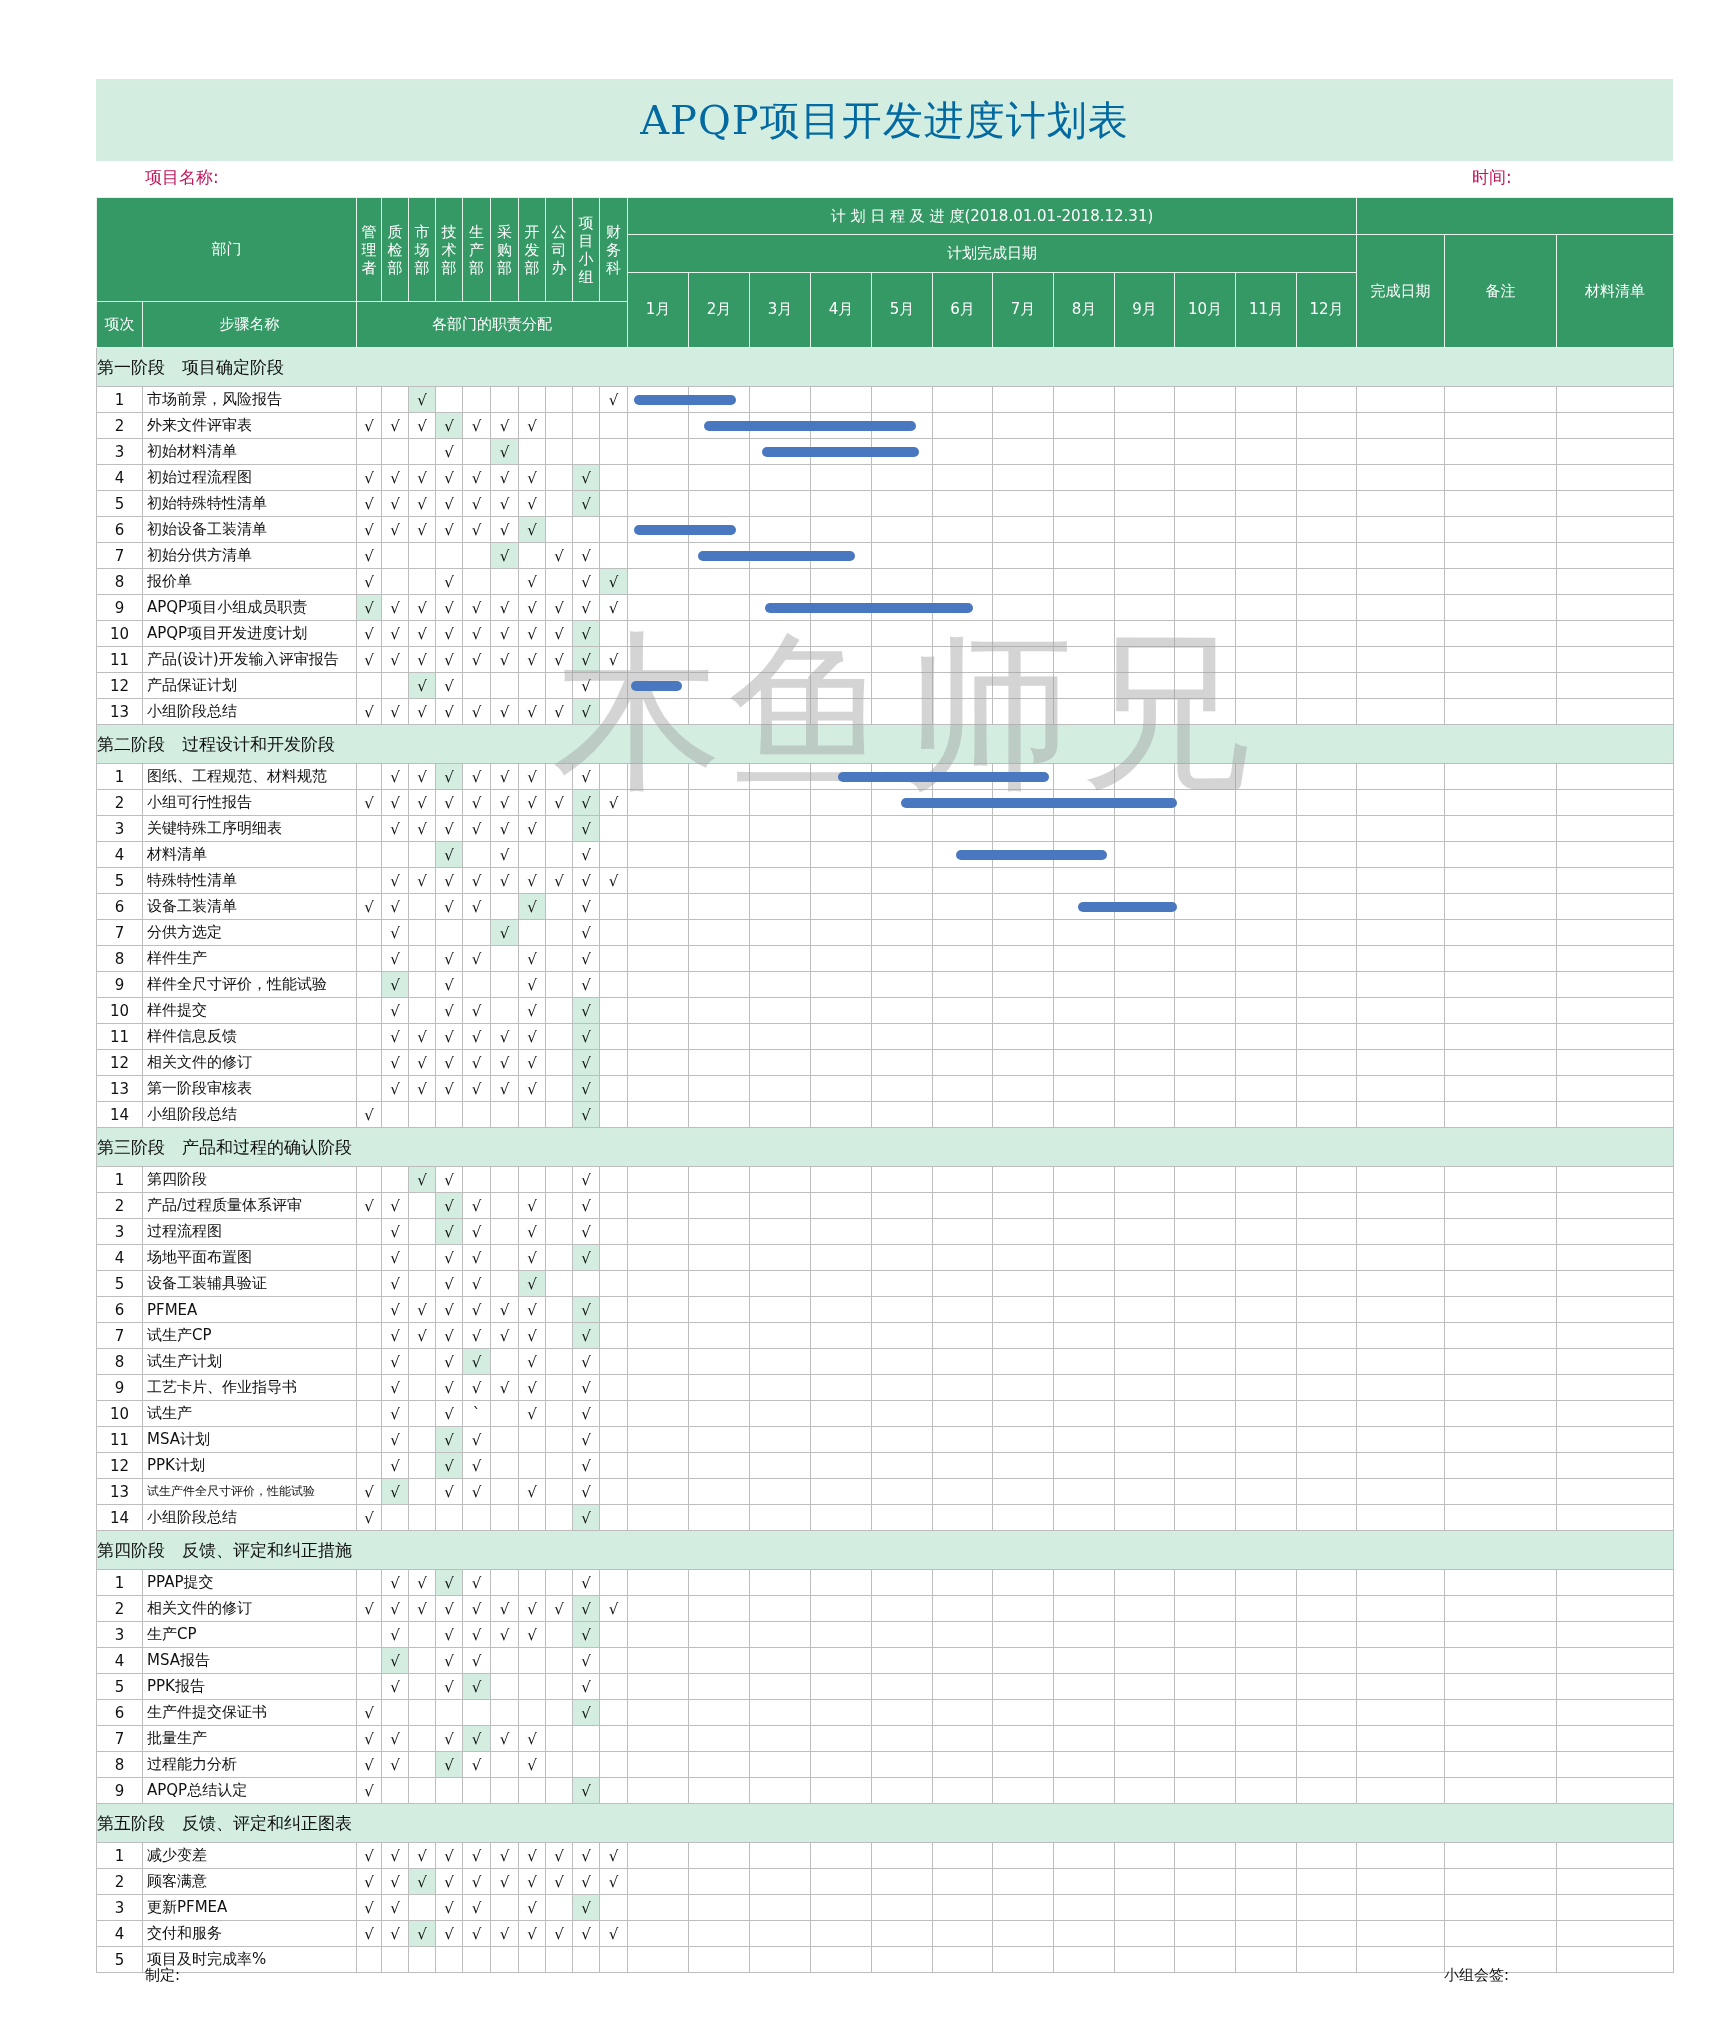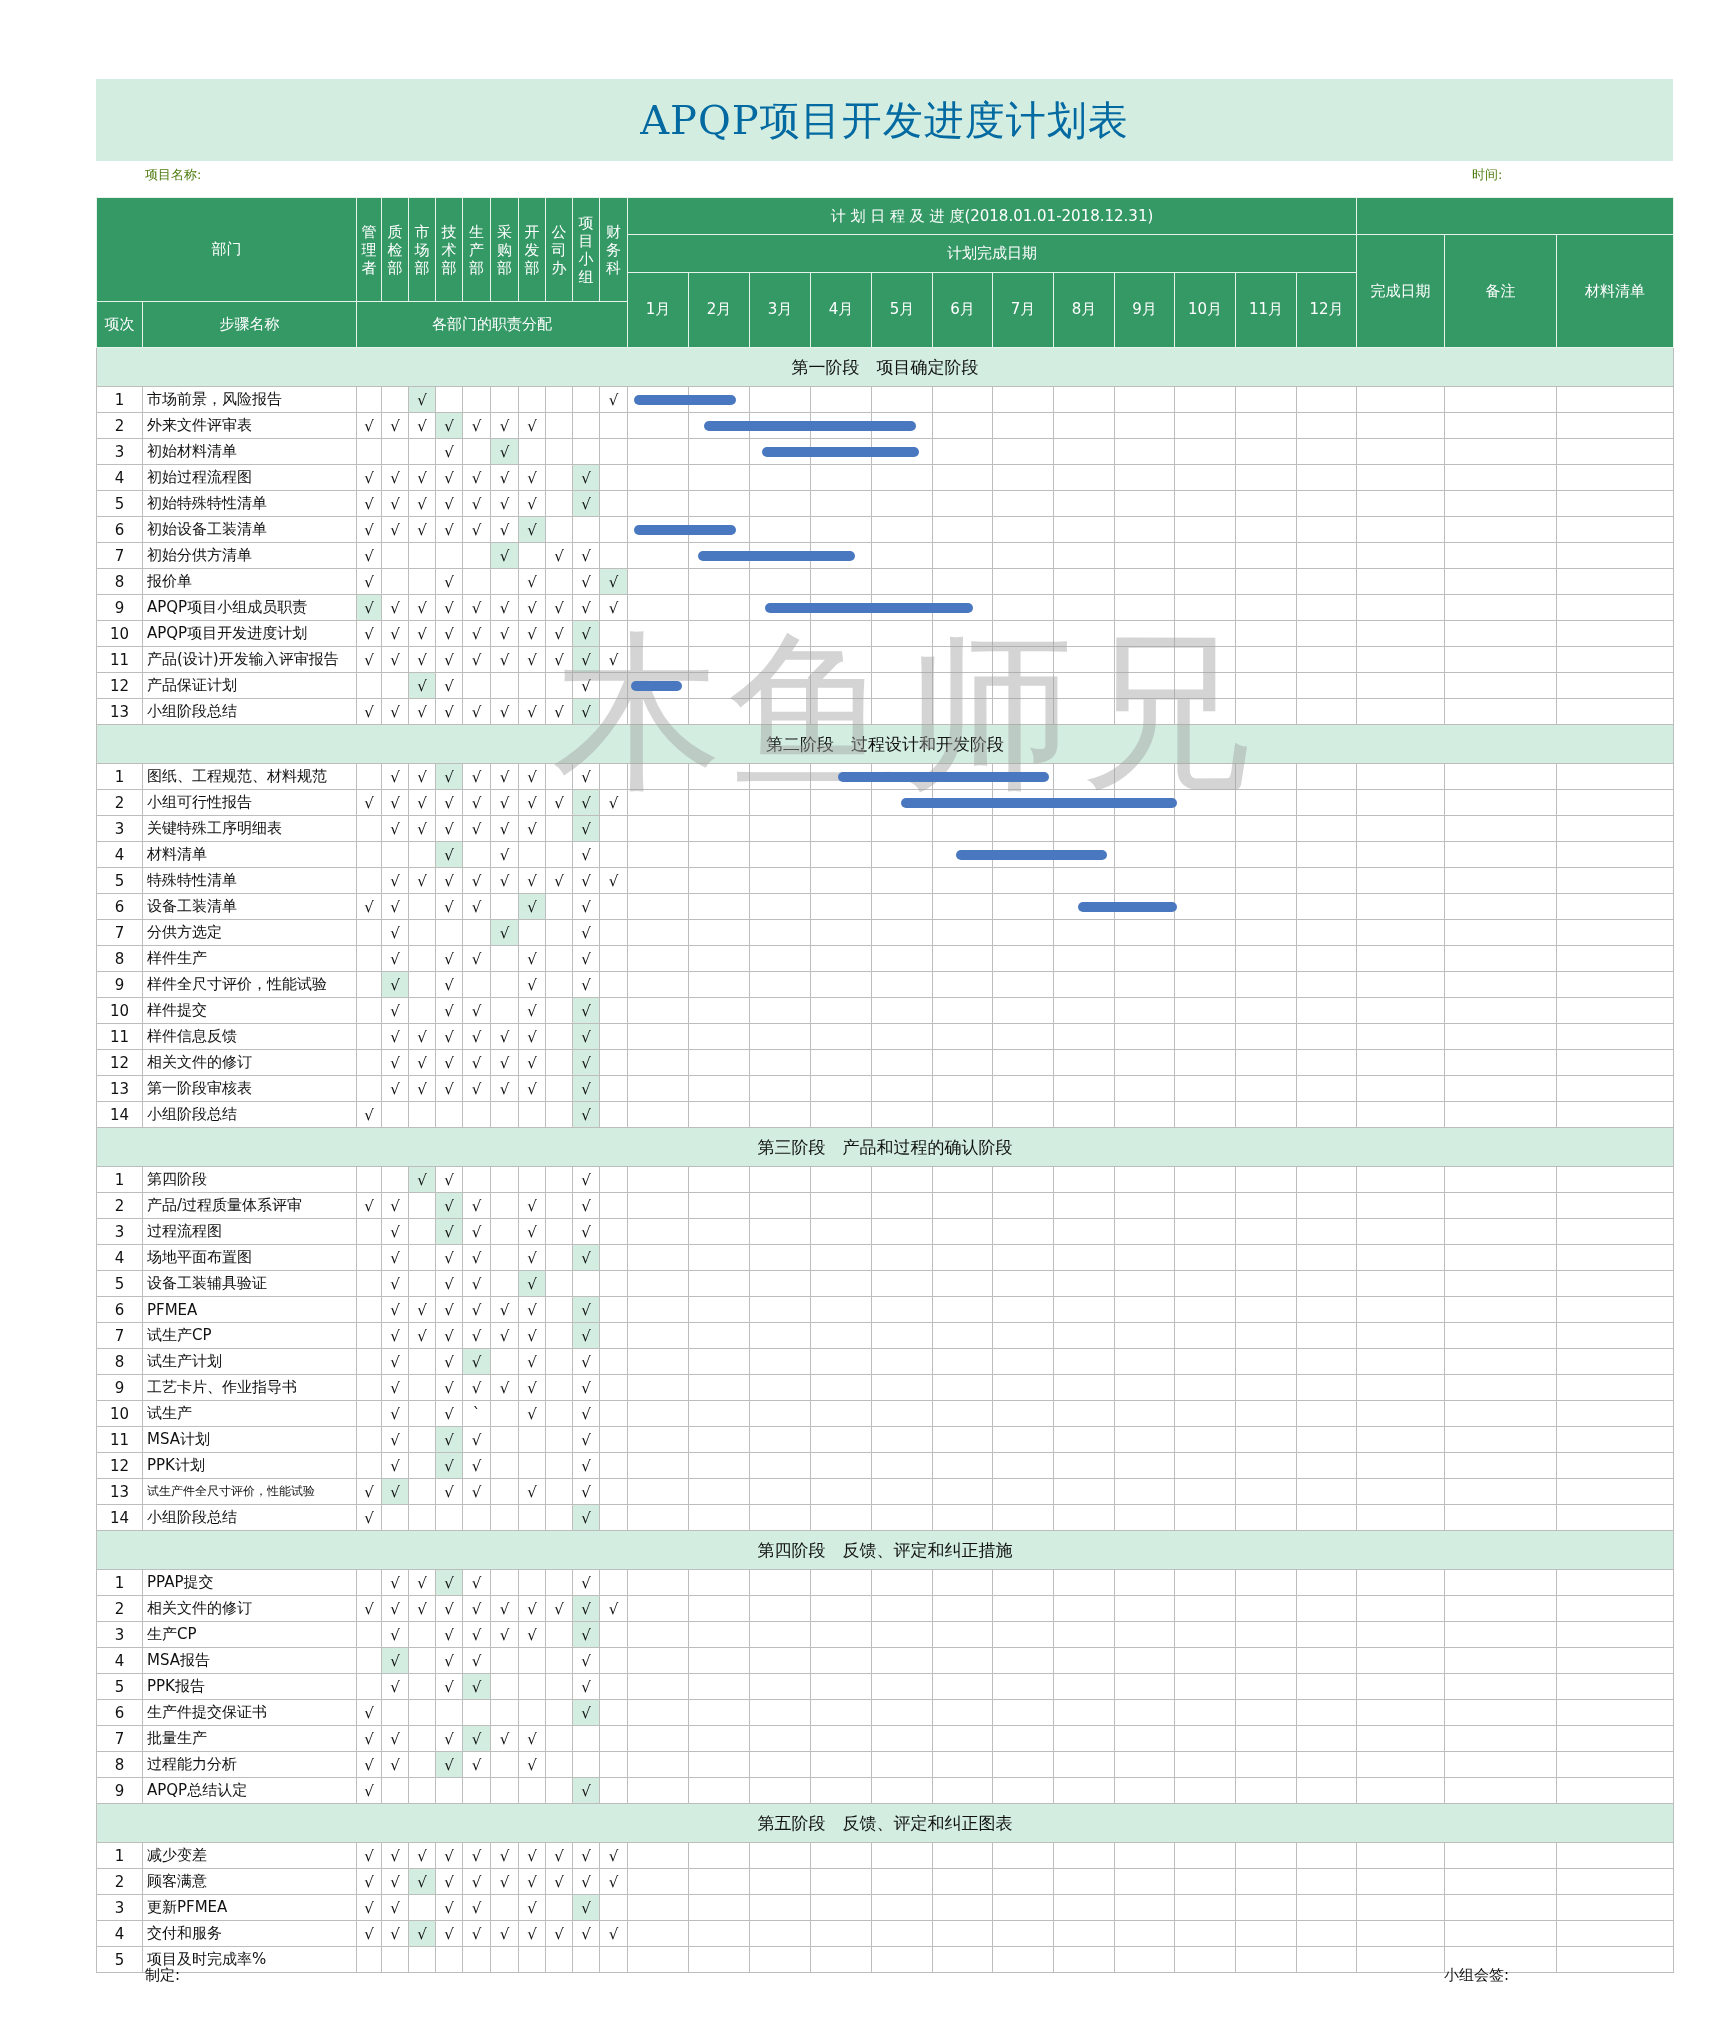--- a/index.html
+++ b/index.html
@@ -1,27 +1,27 @@
 <!DOCTYPE html>
 <html><head>
 <meta charset="utf-8">
 <style>
   html, body { margin:0; padding:0; background:#ffffff; }
   body { width:1729px; height:2030px; position:relative; font-family:"DejaVu Sans","Liberation Sans",sans-serif; color:#111; overflow:hidden; }
   .title-band { position:absolute; left:96px; top:79px; width:1577px; height:82px; background:#d3eee1; display:flex; align-items:center; justify-content:center; }
   .title-band span { font-family:"DejaVu Serif","Liberation Serif",serif; font-size:40px; color:#0369a1; letter-spacing:1px; }
-  .meta { position:absolute; top:166px; font-size:13px; color:#4d7c0f;text-align:center; }
+  .meta { position:absolute; top:166px; font-size:17px; color:#be185d;text-align:center; }
   table.sheet { position:absolute; left:96px; top:197px; border-collapse:collapse; table-layout:fixed; width:1577px; }
   table.sheet td { border:1px solid #bdbdbd; padding:0; font-size:15px; overflow:hidden; white-space:nowrap; }
   .hd { background:#359966; color:#ffffff; text-align:center; border-color:#e6f2ea !important; }
   .hd-big { font-size:21px; }
   .hd-vert { font-size:15px; line-height:18px; }
   .hd-small { font-size:14px; }
   .hd-mid { font-size:17px; }
-  tr.phase td { background:#d3eee1; text-align:center; font-size:17px; height:38px; }
+  tr.phase td { background:#d3eee1; text-align:left; font-size:17px; height:38px; }
   tr.row td { height:25px; }
   td.idx { text-align:center; font-size:15px; }
   td.name { padding-left:4px !important; font-size:15px; }
   td.name.small { font-size:12px; }
   td.chk { text-align:center; font-size:14px; }
   td.chk.hl { background:#d3eee1; }
   td.gantt { position:relative; }
   .footer { position:absolute; font-size:15px; color:#111; }
   .bar { position:absolute; height:10px; background:#4a78c0; border-radius:5px; }
   .watermark { position:absolute; left:540px; top:600px; font-size:170px; color:rgba(160,160,160,0.45); letter-spacing:6px; pointer-events:none; font-family:"DejaVu Sans",sans-serif;margin-left:12px; }

